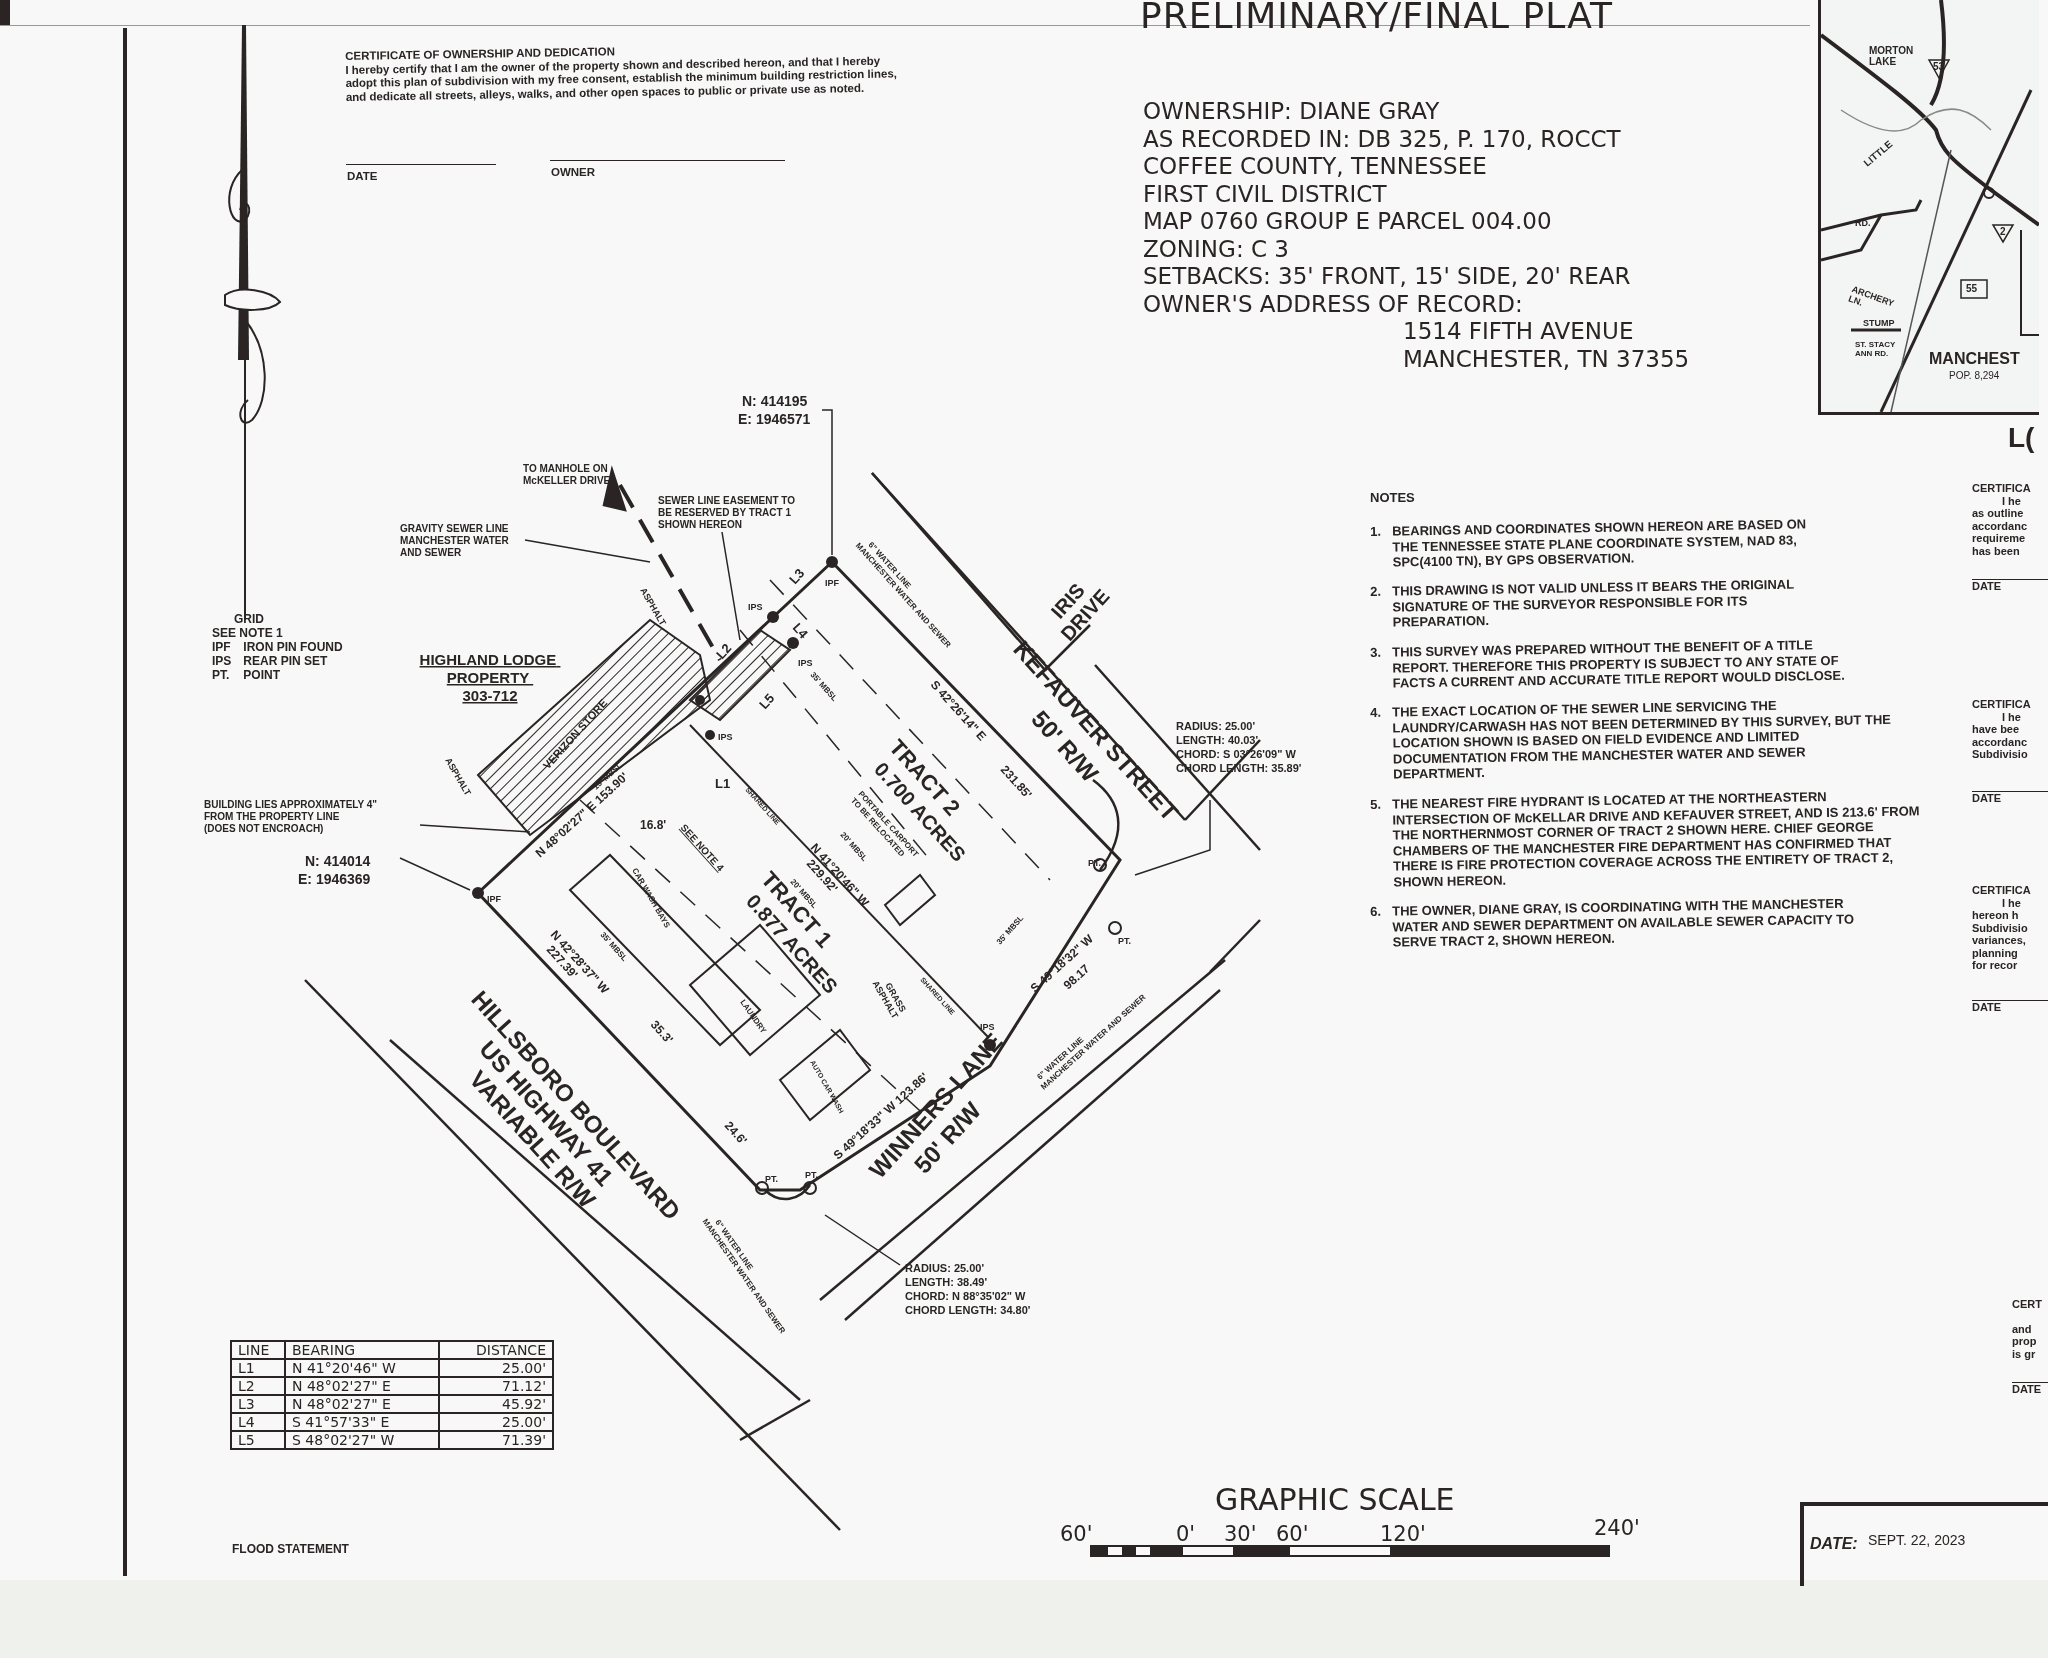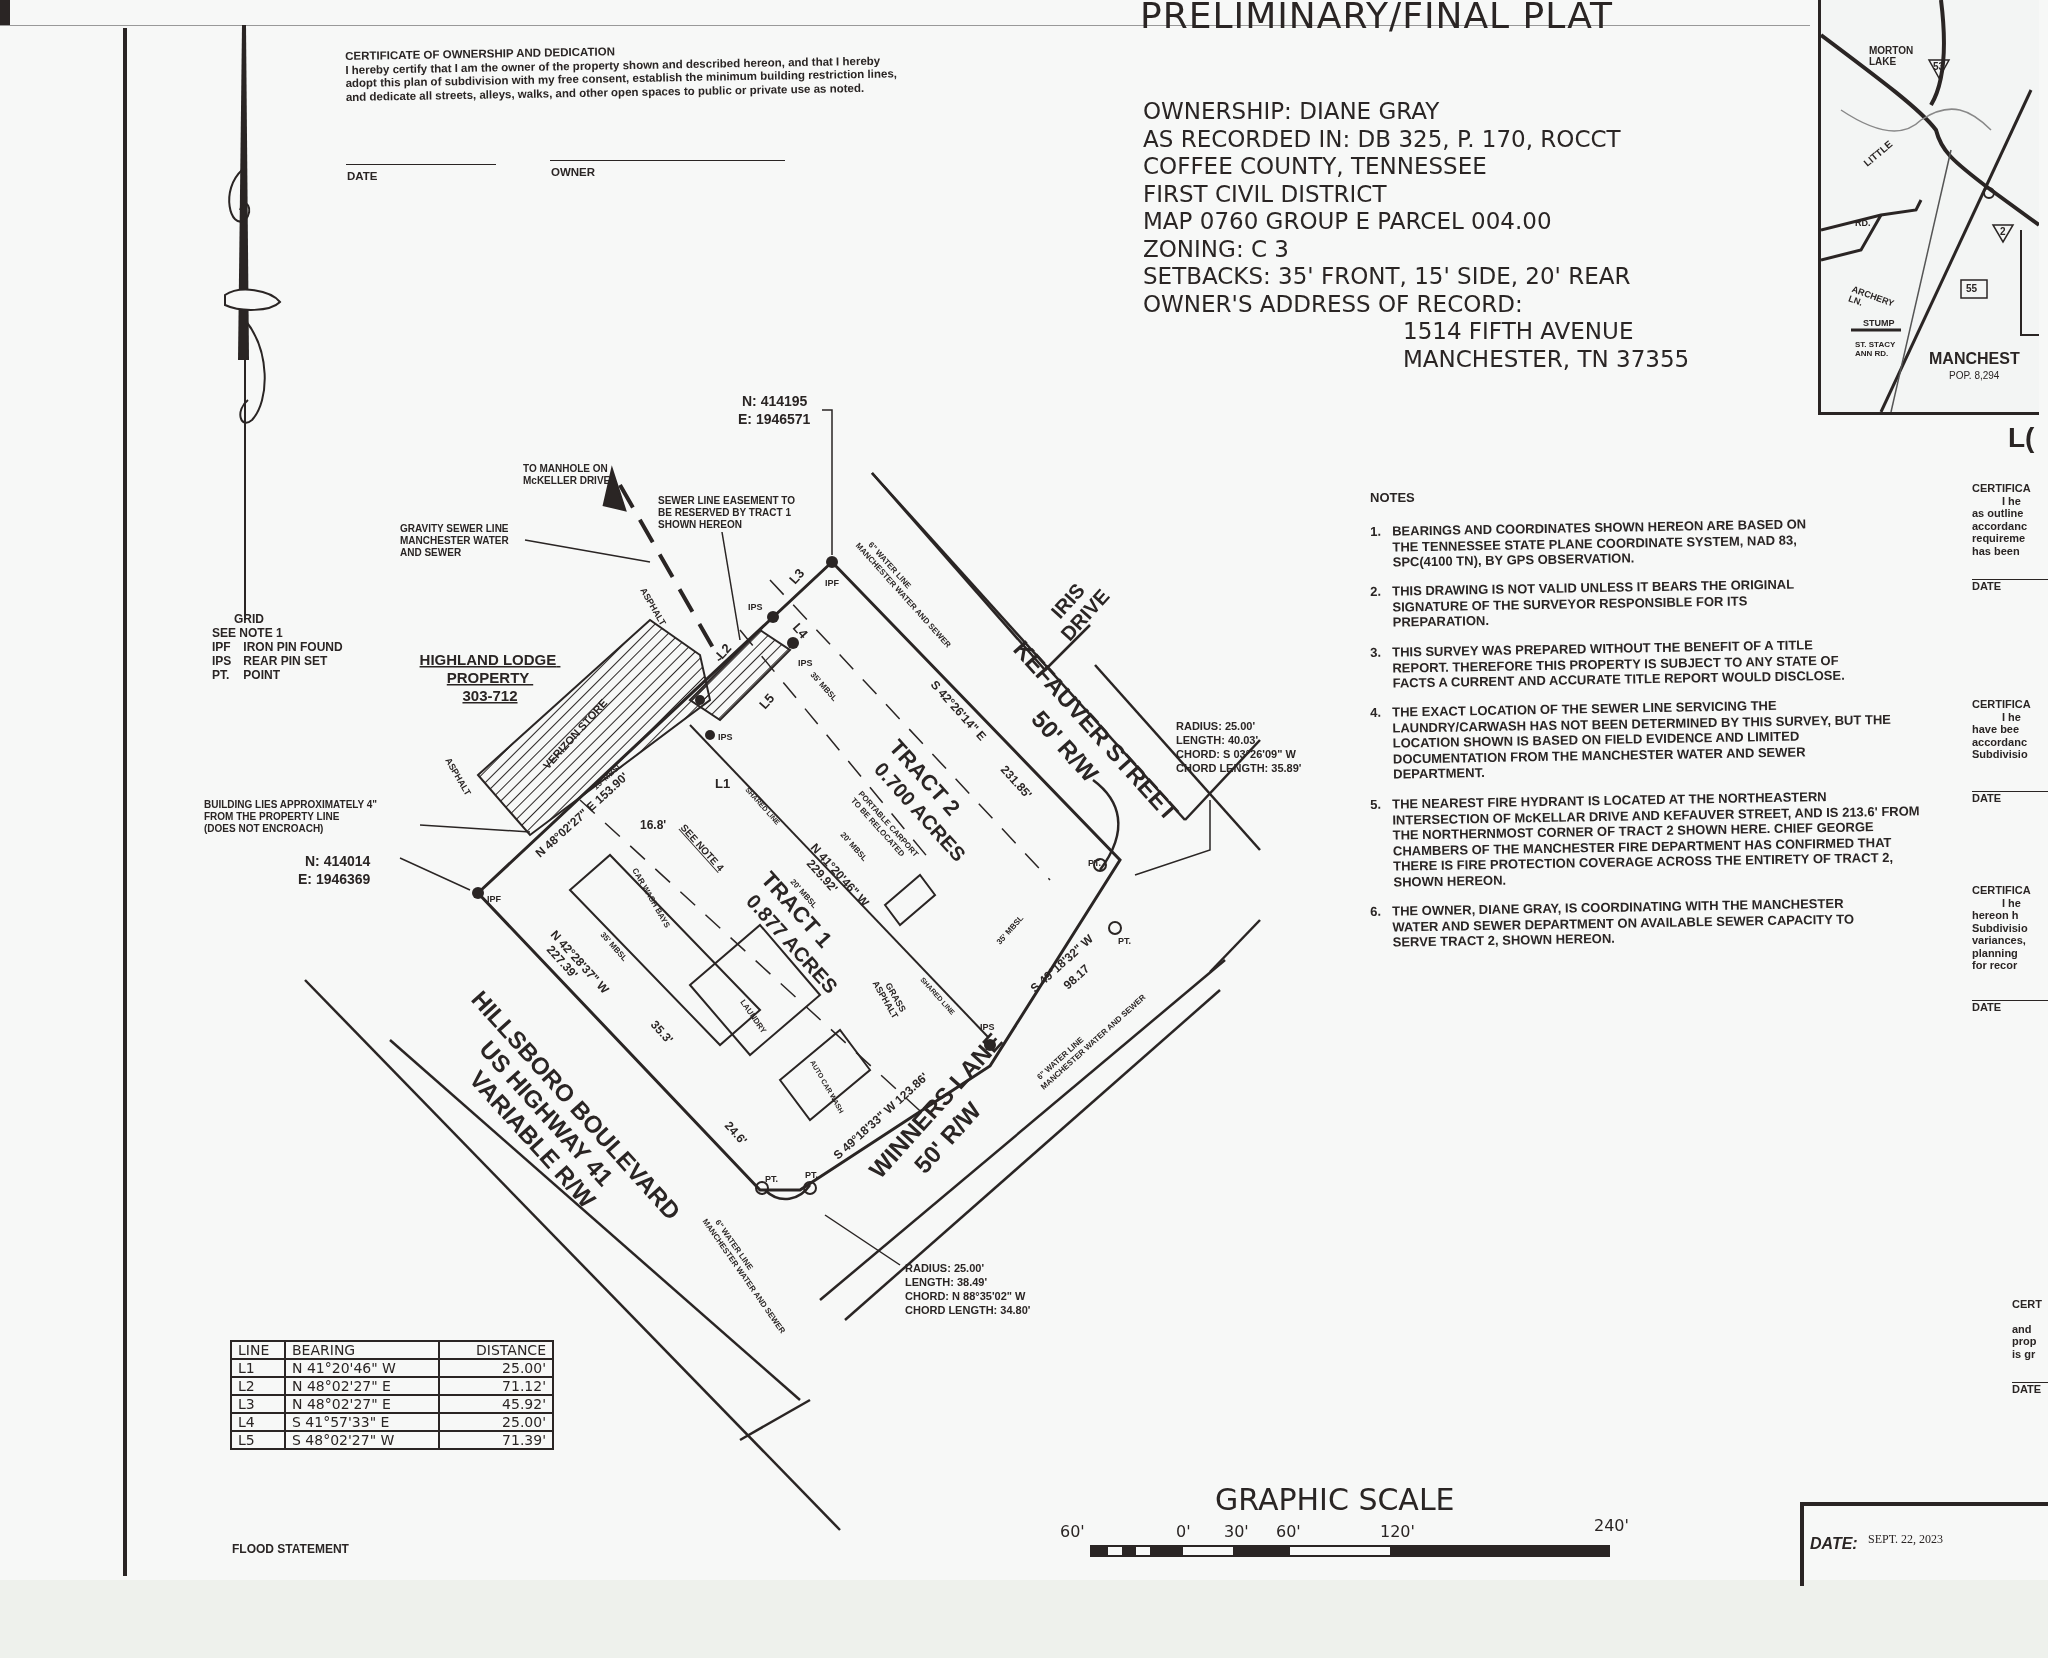--- a/index.html
+++ b/index.html
@@ -19,24 +19,24 @@
   .notes .hd{margin-bottom:18px;}
   .note{display:flex;margin-bottom:14px;transform:rotate(-1deg);transform-origin:left top;}
   .note .num{width:22px;flex:none;}
   .legend{position:absolute;left:212px;top:612px;font-size:12px;line-height:14px;font-weight:bold;}
   .legend table{border-collapse:collapse;}
   .legend td{padding:0 12px 0 0;}
   .linetable{position:absolute;left:230px;top:1340px;border-collapse:collapse;font-size:14px;font-family:"DejaVu Sans",sans-serif;}
   .linetable th,.linetable td{border:2px solid #2a2524;padding:0 6px;line-height:16px;font-weight:normal;text-align:left;}
   .linetable td.dist,.linetable th.dist{text-align:right;}
   .scale-title{position:absolute;left:1215px;top:1482px;font-size:30px;font-family:"DejaVu Sans",sans-serif;}
-  .scale-tick{position:absolute;top:1522px;font-size:16px;font-family:"DejaVu Sans",sans-serif;}
+  .scale-tick{position:absolute;top:1522px;font-size:21px;font-family:"DejaVu Sans",sans-serif;}
   .datebox{position:absolute;left:1800px;top:1502px;width:260px;height:80px;border-left:4px solid #2a2524;border-top:4px solid #2a2524;}
   .date-label{position:absolute;left:1810px;top:1535px;font-size:16px;font-weight:bold;font-style:italic;}
-  .date-value{position:absolute;left:1868px;top:1532px;font-size:12px;font-family:Liberation Serif, serif;}
+  .date-value{position:absolute;left:1868px;top:1532px;font-size:14px;font-family:Liberation Sans, sans-serif;}
   .rcert{position:absolute;left:1972px;font-size:11px;line-height:12.5px;font-weight:bold;width:80px;overflow:hidden;white-space:nowrap;}
   .flood{position:absolute;left:232px;top:1542px;font-size:12px;font-weight:bold;}
   .map-label{position:absolute;font-size:10px;font-weight:bold;}
   svg text{font-family:"Liberation Sans",sans-serif;font-weight:bold;fill:#2a2524;}
 </style>
 </head>
 <body>
 
 <div class="sheet"></div>
 <div class="bottom-band"></div>

